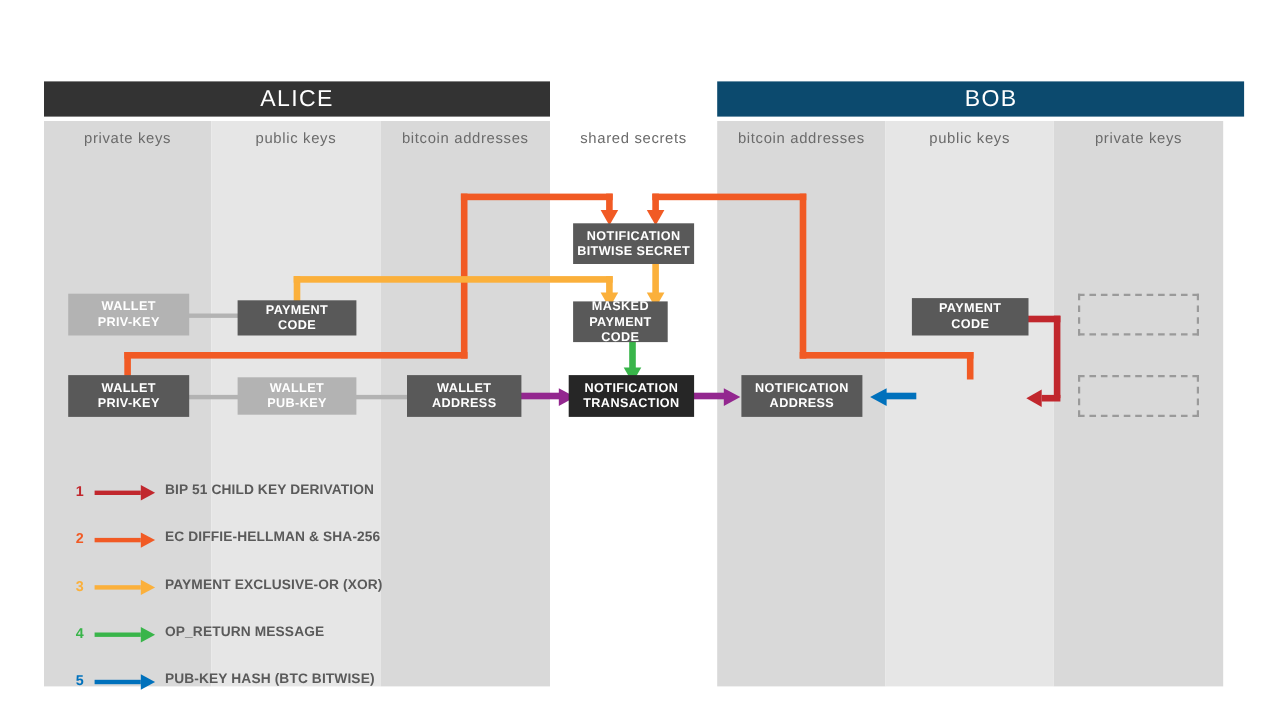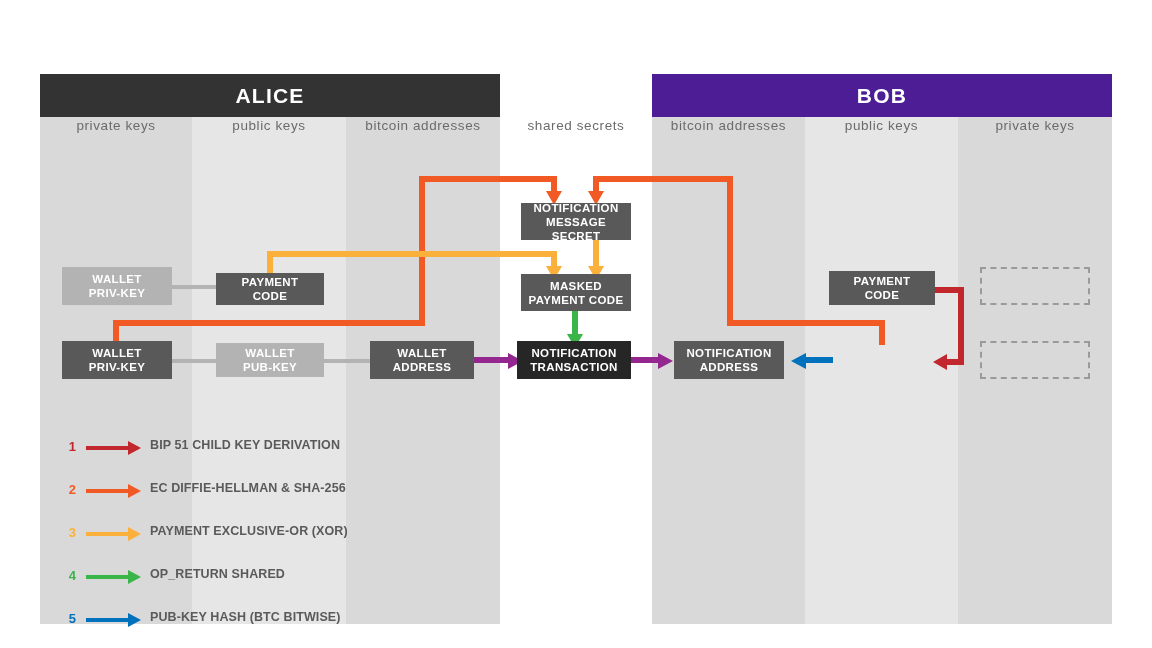--- a/index.html
+++ b/index.html
@@ -20,26 +20,26 @@
   .col.shade-a{background:#d9d9d9;}
   .col.shade-b{background:#e6e6e6;}
   .col.white{background:#ffffff;}
 
   .colhead{
     position:absolute;top:118px;height:20px;text-align:center;
     font-size:13.5px;color:#6b6b6b;letter-spacing:0.6px;
   }
 
   .partybar{
-    position:absolute;top:74px;height:43px;
-    color:#ffffff;font-size:21px;font-weight:bold;letter-spacing:1.2px;
+    position:absolute;top:74px;height:32px;
+    color:#ffffff;font-size:21px;font-weight:normal;letter-spacing:1.2px;
     display:flex;align-items:center;justify-content:center;
   }
   .partybar.alice{background:#333333;}
-  .partybar.bob{background:#4c1d95;}
+  .partybar.bob{background:#0c4a6e;padding-left:19px;}
 
   
   .node{
     position:absolute;display:flex;flex-direction:column;
     align-items:center;justify-content:center;
     color:#ffffff;font-size:11.5px;font-weight:bold;line-height:14px;
     letter-spacing:0.35px;text-align:center;box-sizing:border-box;
     z-index:6;
   }
   .node.dark{background:#595959;}
@@ -162,24 +162,24 @@
     <span>PUB-KEY</span>
   </div>
 
   <div class="node dark" style="left:370px;top:341px;width:104px;height:38px;">
     <span>WALLET</span>
     <span>ADDRESS</span>
   </div>
 
   <div class="node dark" style="left:521px;top:203px;width:110px;height:37px;">
     <span>NOTIFICATION</span>
-    <span>MESSAGE SECRET</span>
-  </div>
-
-  <div class="node dark" style="left:521px;top:274px;width:110px;height:37px;">
+    <span>BITWISE SECRET</span>
+  </div>
+
+  <div class="node dark" style="left:521px;top:274px;width:86px;height:37px;">
     <span>MASKED</span>
     <span>PAYMENT CODE</span>
   </div>
 
   <div class="node black" style="left:517px;top:341px;width:114px;height:38px;">
     <span>NOTIFICATION</span>
     <span>TRANSACTION</span>
   </div>
 
   <div class="node dark" style="left:674px;top:341px;width:110px;height:38px;">
@@ -216,21 +216,21 @@
       <span class="lnum" style="color:#fbb03b;">3</span>
       <span class="lline" style="background:#fbb03b;"></span>
       <span class="lhead" style="border-left:13px solid #fbb03b;"></span>
       <span class="ltext">PAYMENT EXCLUSIVE-OR (XOR)</span>
     </div>
 
     <div class="lrow">
       <span class="lnum" style="color:#39b54a;">4</span>
       <span class="lline" style="background:#39b54a;"></span>
       <span class="lhead" style="border-left:13px solid #39b54a;"></span>
-      <span class="ltext">OP_RETURN SHARED</span>
+      <span class="ltext">OP_RETURN MESSAGE</span>
     </div>
 
     <div class="lrow">
       <span class="lnum" style="color:#0071bc;">5</span>
       <span class="lline" style="background:#0071bc;"></span>
       <span class="lhead" style="border-left:13px solid #0071bc;"></span>
       <span class="ltext">PUB-KEY HASH (BTC BITWISE)</span>
     </div>
 
     <div class="lrow">

